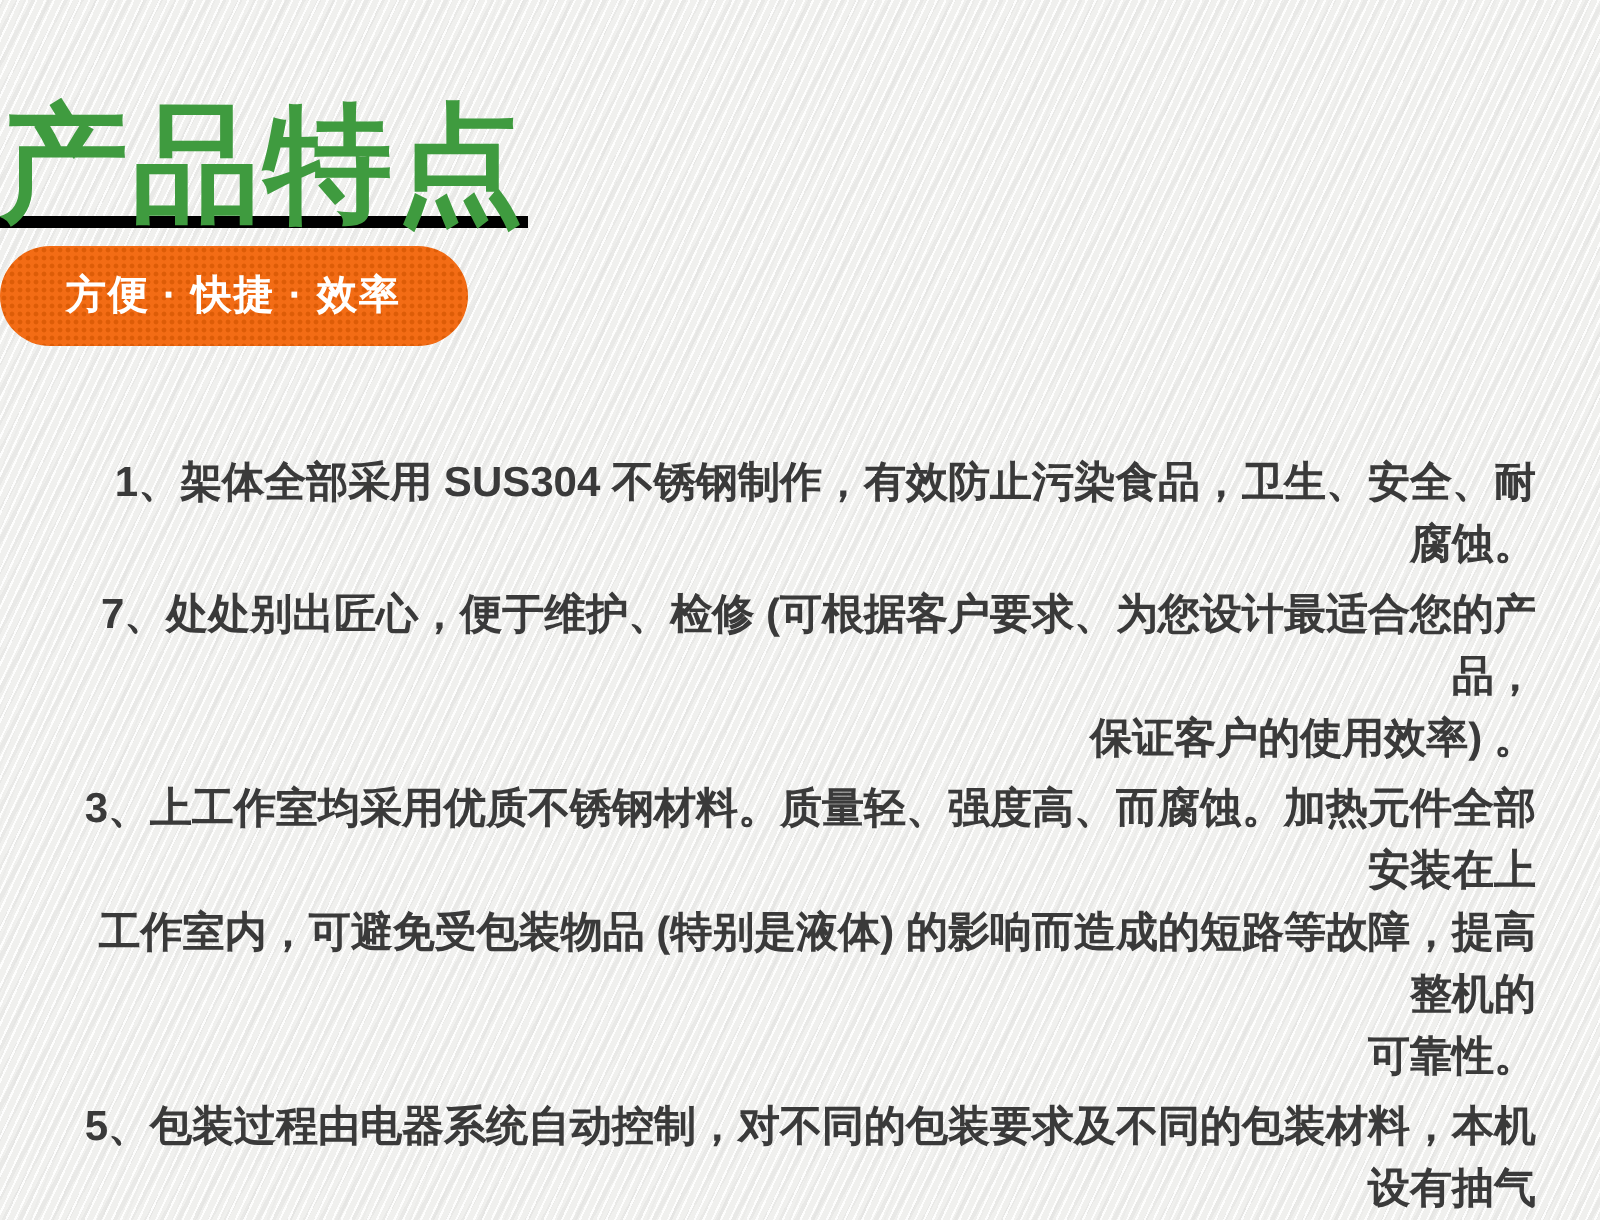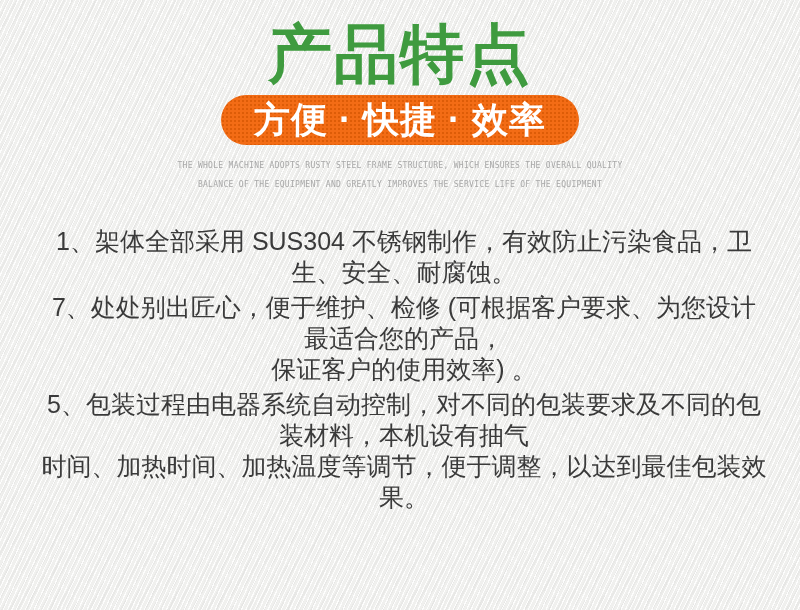--- a/index.html
+++ b/index.html
@@ -25,72 +25,74 @@
         rgba(255,255,255,0.9) 0px, rgba(255,255,255,0.9) 1px,
         rgba(0,0,0,0) 1px, rgba(0,0,0,0) 4px),
       repeating-linear-gradient(118deg,
         rgba(140,140,140,0.07) 0px, rgba(140,140,140,0.07) 2px,
         rgba(0,0,0,0) 2px, rgba(0,0,0,0) 7px),
       repeating-linear-gradient(112deg,
         rgba(170,170,170,0.05) 0px, rgba(170,170,170,0.05) 1px,
         rgba(0,0,0,0) 1px, rgba(0,0,0,0) 11px);
   }
   .poster{position:relative;z-index:1;width:100%;height:100%;}
-  .header{padding-top:16px;text-align:center;}
+  .header{padding-top:44px;text-decoration:underline;}
   .title{
     margin:0;
     font-size:64px;line-height:76px;font-weight:bold;
     letter-spacing:2px;color:var(--title-green);
   }
   .banner{
     display:inline-block;margin-top:3px;
     padding:7px 33px;border-radius:28px;
     background-color:var(--banner-orange);
     background-image:radial-gradient(var(--banner-dot) 1px, rgba(0,0,0,0) 1.4px);
     background-size:4px 4px;
   }
   .banner-text{
-    color:#ffffff;font-size:36px;line-height:36px;font-weight:bold;
+    color:#ffffff;font-size:20px;line-height:36px;font-weight:bold;
     letter-spacing:1px;
   }
   .subtitle{
     margin:11px 0 0 0;
     font-family:"DejaVu Sans Mono","Liberation Mono",monospace;
     font-size:8px;line-height:19px;letter-spacing:0.3px;
     color:var(--subtitle-gray);
     white-space:pre-line;
   }
   .features{
     position:absolute;left:40px;top:226px;width:728px;
   }
   .feature{
     margin:0 0 4px 0;
-    font-size:25px;line-height:31px;
+    font-size:21px;line-height:31px;
     color:var(--body-text);
     white-space:pre-line;
-    text-align:center;
+    text-align:right;
+    font-weight:bold;
   }
 </style>
 </head>
 <body>
 
 <div class="texture"></div>
 
 <div class="poster">
   <div class="header">
     <h1 class="title">产品特点</h1>
     <div>
       <div class="banner">
         <span class="banner-text">方便 · 快捷 · 效率</span>
       </div>
     </div>
-    <p class="subtitle">THE WHOLE MACHINE ADOPTS RUSTY STEEL FRAME STRUCTURE, WHICH ENSURES THE OVERALL QUALITY
-BALANCE OF THE EQUIPMENT AND GREATLY IMPROVES THE SERVICE LIFE OF THE EQUIPMENT</p>
   </div>
 
   <div class="features">
       <p class="feature">1、架体全部采用 SUS304 不锈钢制作，有效防止污染食品，卫生、安全、耐腐蚀。</p>
       <p class="feature">7、处处别出匠心，便于维护、检修 (可根据客户要求、为您设计最适合您的产品，
 保证客户的使用效率) 。</p>
+      <p class="feature">3、上工作室均采用优质不锈钢材料。质量轻、强度高、而腐蚀。加热元件全部安装在上
+工作室内，可避免受包装物品 (特别是液体) 的影响而造成的短路等故障，提高整机的
+可靠性。</p>
       <p class="feature">5、包装过程由电器系统自动控制，对不同的包装要求及不同的包装材料，本机设有抽气
 时间、加热时间、加热温度等调节，便于调整，以达到最佳包装效果。</p>
     </div>
 </div>
 
 </body></html>

